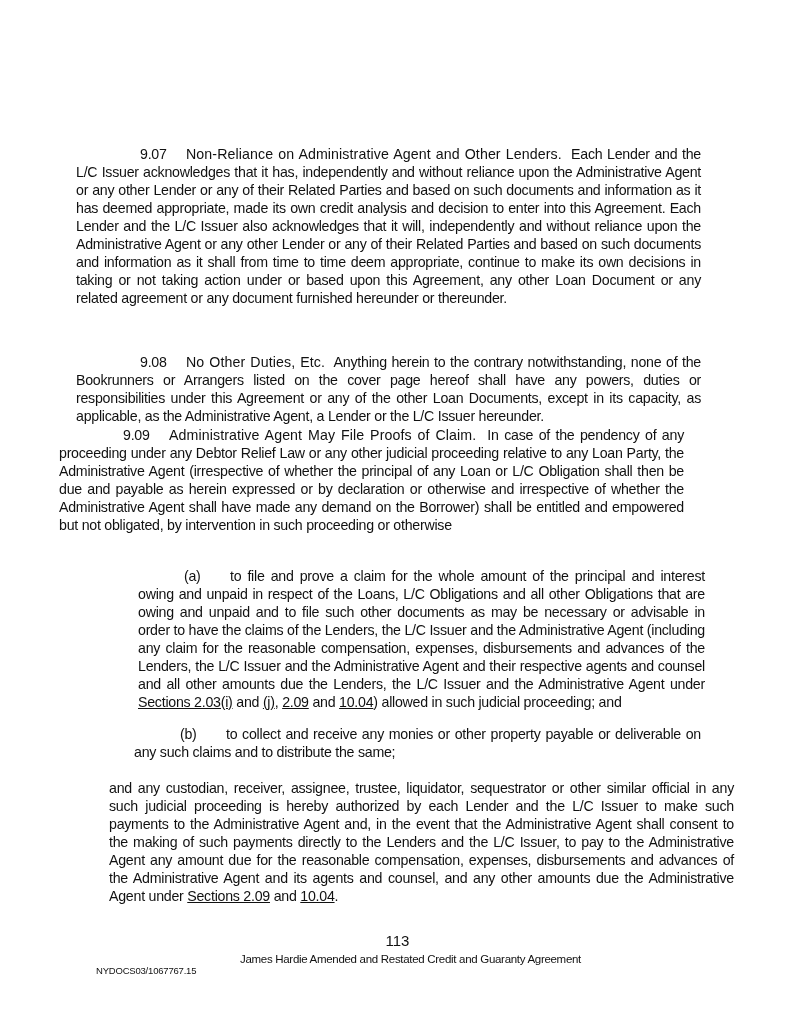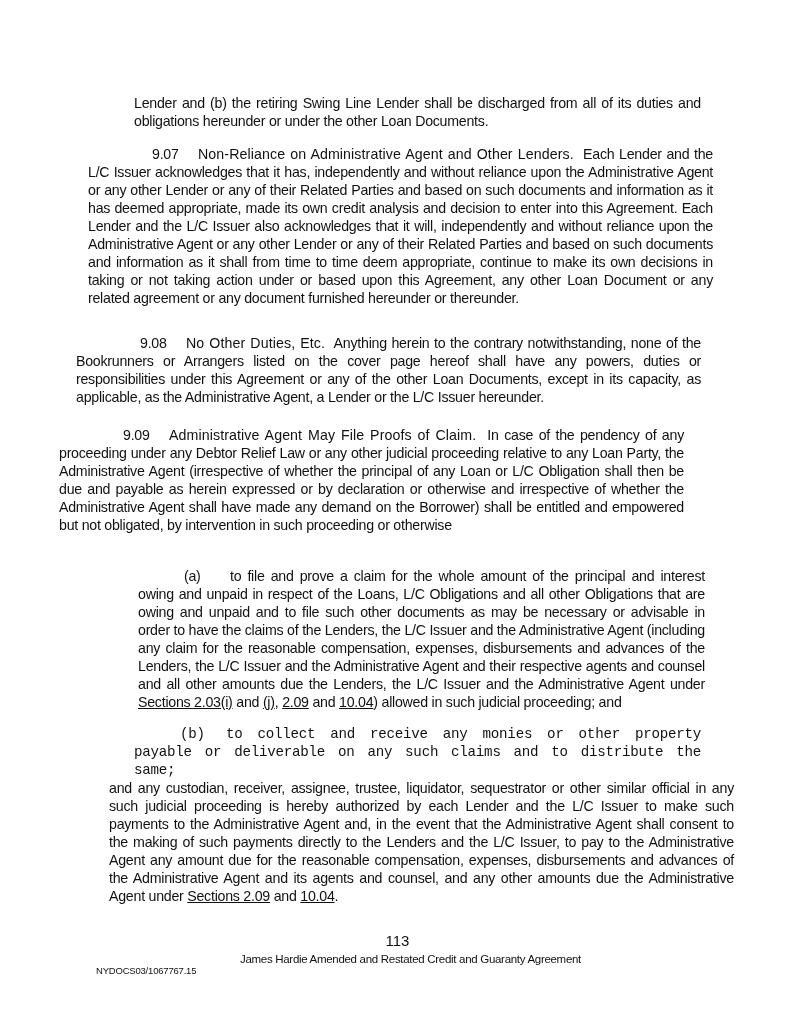--- a/index.html
+++ b/index.html
@@ -6,25 +6,25 @@
     body {
       width: 791px; height: 1024px; position: relative; overflow: hidden;
       font-family: "Liberation Sans", sans-serif; color: #111111;
     }
     .page { position: absolute; left: 0; top: 0; width: 791px; height: 1024px; }
     .text {
       font-size: 14.2px; line-height: 18px; letter-spacing: -0.25px;
       text-align: justify; margin: 0;
     }
     .p0 { position: absolute; left: 134px; top: 94px; width: 567px; }
-    .s907 { position: absolute; left: 88px; top: 145px; width: 625px; }
-    .s908 { position: absolute; left: 76px; top: 334px; width: 625px; }
+    .s907 { position: absolute; left: 76px; top: 145px; width: 625px; }
+    .s908 { position: absolute; left: 76px; top: 353px; width: 625px; }
     .s909 { position: absolute; left: 59px; top: 426px; width: 625px; }
     .sa { position: absolute; left: 138px; top: 567px; width: 567px; }
-    .sb { position: absolute; left: 134px; top: 725px; width: 567px; font-family: Liberation Mono, monospace; }
+    .sb { position: absolute; left: 134px; top: 725px; width: 567px; }
     .sfinal { position: absolute; left: 76px; top: 779px; width: 625px; margin-left: 33px; }
     .indent { display: inline-block; width: 64px; }
     .subindent { display: inline-block; width: 46px; }
     .secnum { display: inline-block; width: 46px; }
     .heading { letter-spacing: 0.1px; }
     .ref { text-decoration: underline; }
     .pagenum {
       position: absolute; left: 0; top: 932px; width: 791px; text-align: center;
       font-size: 15px; line-height: 18px; padding-left: 2px;
     }
@@ -36,21 +36,20 @@
       position: absolute; left: 88px; top: 965px;
       font-size: 9.5px; line-height: 12px; letter-spacing: -0.2px; padding-left: 8px;
     }
     .jlast { text-align-last: left; }
   </style>
 </head>
 <body>
 
 <div class="page">
 
-  <p class="text p0 jlast">Lender and (b) the retiring Swing Line Lender shall be discharged from all of its duties and obligations hereunder or under the other Loan Documents.</p>
 
   <p class="text s907 jlast"><span class="indent"></span><span class="secnum">9.07</span><span class="heading">Non-Reliance on Administrative Agent and Other Lenders.</span>&nbsp; <span>Each Lender and the L/C Issuer acknowledges that it has, independently and without reliance upon the Administrative Agent or any other Lender or any of their Related Parties and based on such documents and information as it has deemed appropriate, made its own credit analysis and decision to enter into this Agreement.  Each Lender and the L/C Issuer also acknowledges that it will, independently and without reliance upon the Administrative Agent or any other Lender or any of their Related Parties and based on such documents and information as it shall from time to time deem appropriate, continue to make its own decisions in taking or not taking action under or based upon this Agreement, any other Loan Document or any related agreement or any document furnished hereunder or thereunder.</span></p>
 
   <p class="text s908 jlast"><span class="indent"></span><span class="secnum">9.08</span><span class="heading">No Other Duties, Etc.</span>&nbsp; <span>Anything herein to the contrary notwithstanding, none of the Bookrunners or Arrangers listed on the cover page hereof shall have any powers, duties or responsibilities under this Agreement or any of the other Loan Documents, except in its capacity, as applicable, as the Administrative Agent, a Lender or the L/C Issuer hereunder.</span></p>
 
   <p class="text s909 jlast"><span class="indent"></span><span class="secnum">9.09</span><span class="heading">Administrative Agent May File Proofs of Claim.</span>&nbsp; <span>In case of the pendency of any proceeding under any Debtor Relief Law or any other judicial proceeding relative to any Loan Party, the Administrative Agent (irrespective of whether the principal of any Loan or L/C Obligation shall then be due and payable as herein expressed or by declaration or otherwise and irrespective of whether the Administrative Agent shall have made any demand on the Borrower) shall be entitled and empowered but not obligated, by intervention in such proceeding or otherwise</span></p>
 
   <p class="text sa jlast"><span class="subindent"></span><span class="secnum">(a)</span><span>to file and prove a claim for the whole amount of the principal and interest owing and unpaid in respect of the Loans, L/C Obligations and all other Obligations that are owing and unpaid and to file such other documents as may be necessary or advisable in order to have the claims of the Lenders, the L/C Issuer and the Administrative Agent (including any claim for the reasonable compensation, expenses, disbursements and advances of the Lenders, the L/C Issuer and the Administrative Agent and their respective agents and counsel and all other amounts due the Lenders, the L/C Issuer and the Administrative Agent under </span><span class="ref">Sections 2.03(i)</span><span> and </span><span class="ref">(j)</span><span>, </span><span class="ref">2.09</span><span> and </span><span class="ref">10.04</span><span>) allowed in such judicial proceeding; and</span></p>
 
   <p class="text sb jlast"><span class="subindent"></span><span class="secnum">(b)</span><span>to collect and receive any monies or other property payable or deliverable on any such claims and to distribute the same;</span></p>

